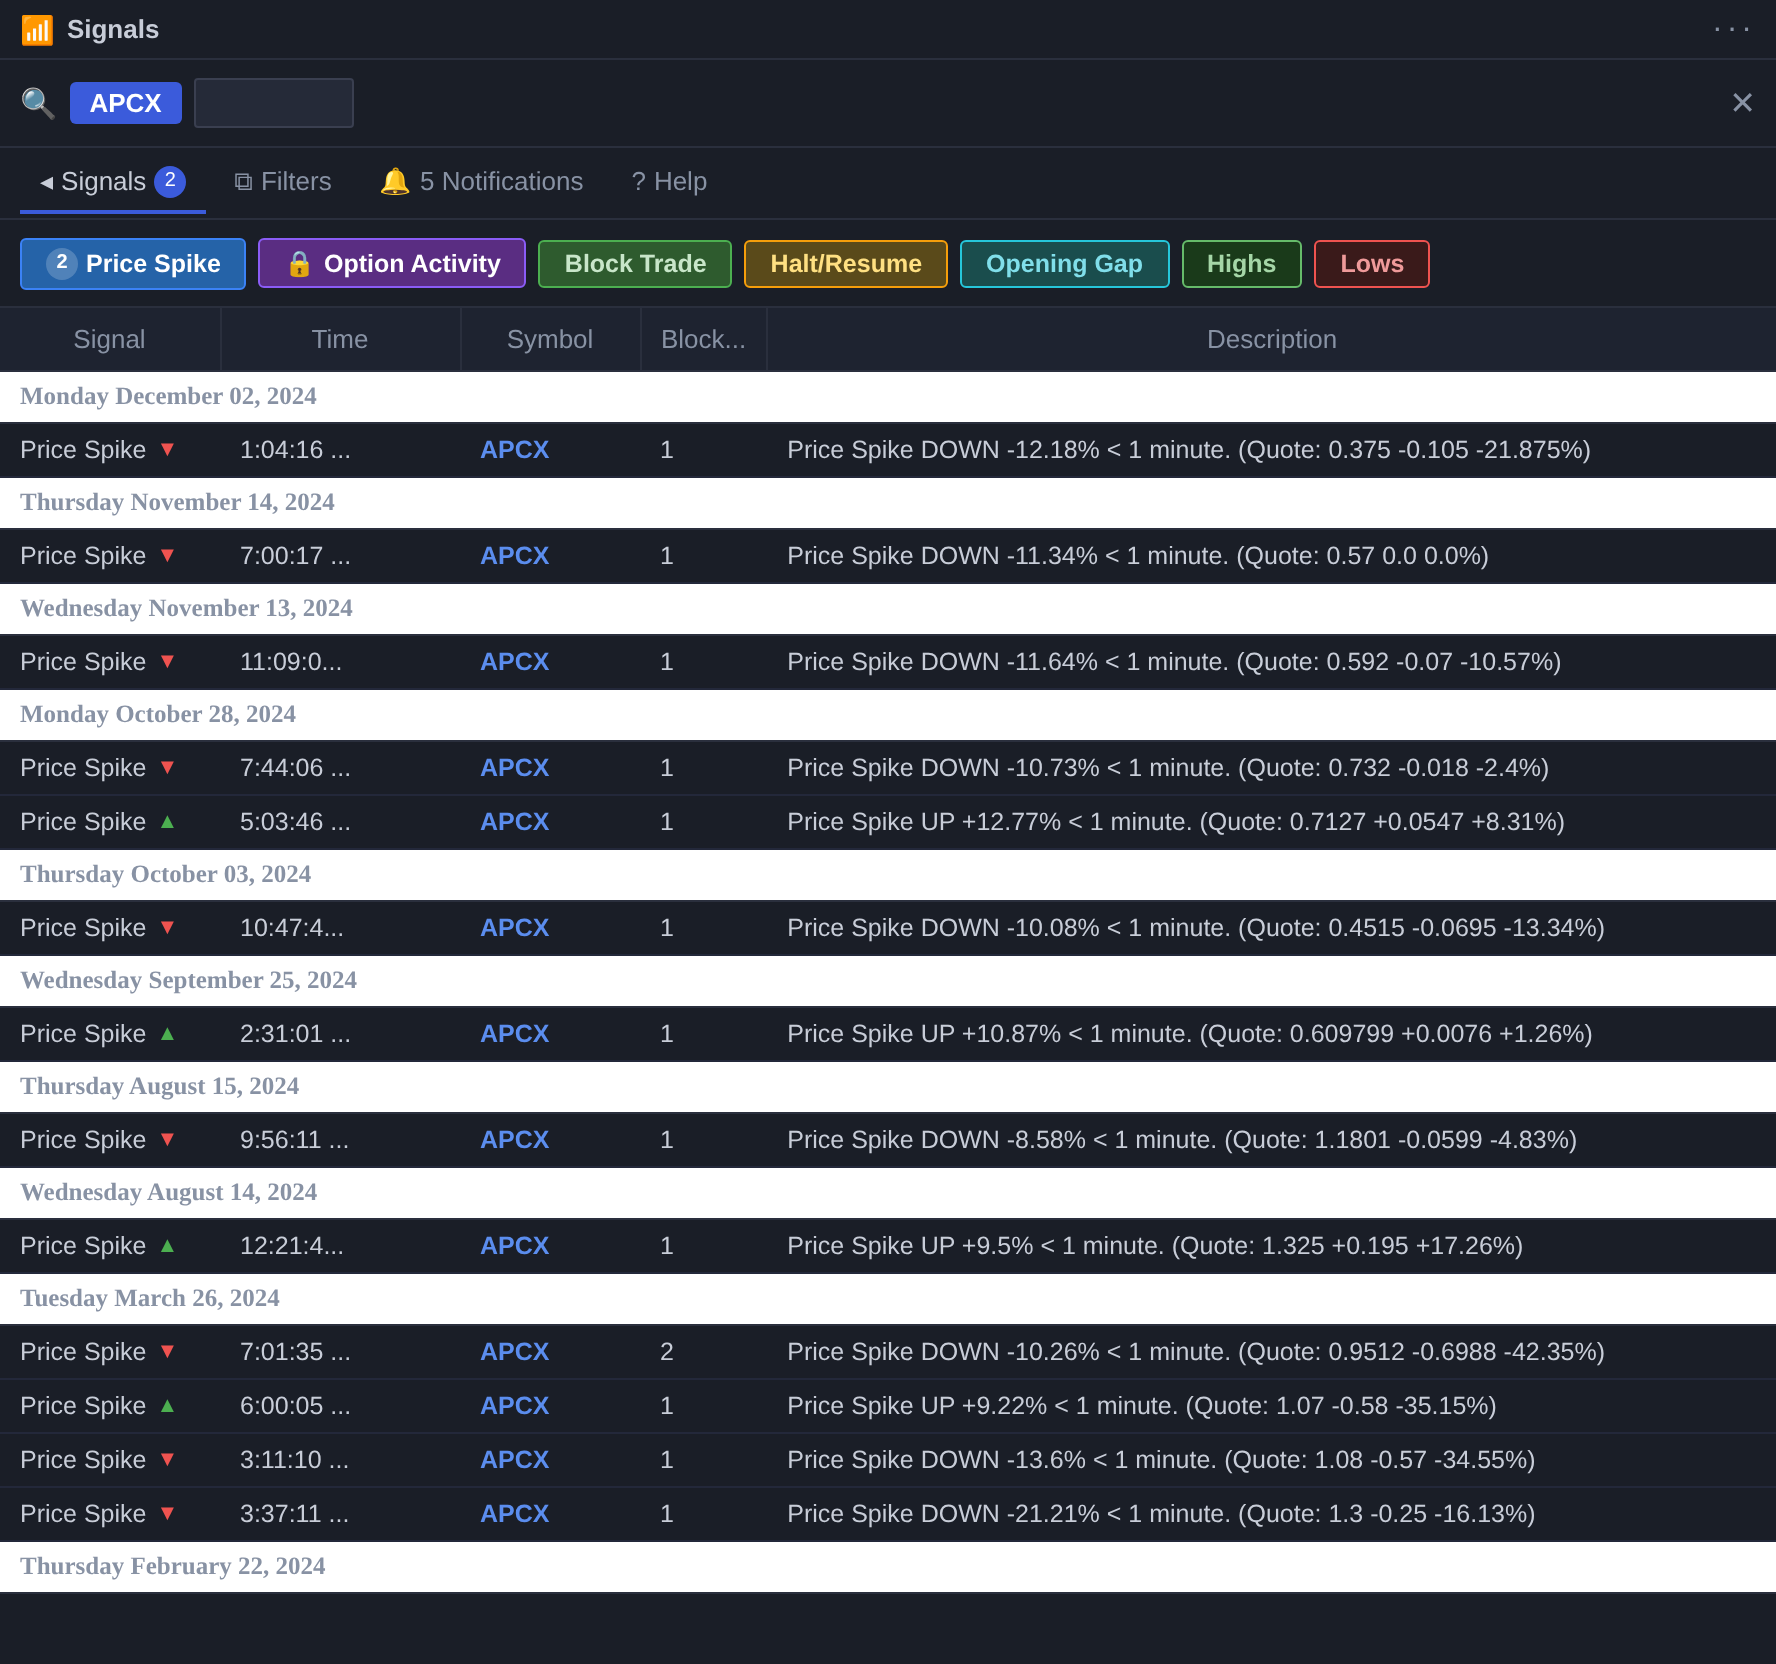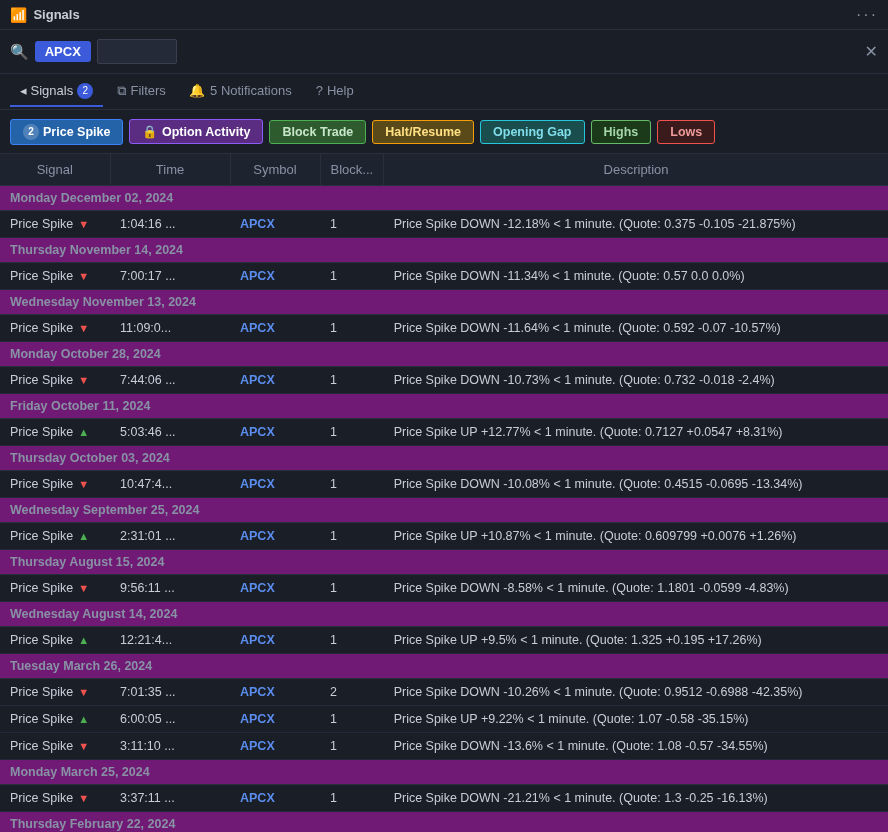--- a/index.html
+++ b/index.html
@@ -167,26 +167,27 @@
       padding: 8px 10px;
       text-align: center;
       color: #8892a4;
       font-weight: normal;
       font-size: 13px;
       border-right: 1px solid #2a2f3d;
     }
     #data-table thead th:last-child { border-right: none; }
 
     .date-row td {
-      background: #701a75;
+      background: #ffffff;
       color: #8892a4;
       font-weight: bold;
       padding: 5px 10px;
       font-size: 12.5px;
       border-bottom: 1px solid #2a2f3d;
+      font-family: Liberation Serif, serif;
     }
     .data-row td {
       padding: 6px 10px;
       border-bottom: 1px solid #23283a;
       font-size: 12.5px;
       vertical-align: middle;
     }
 
     .signal-cell {
       display: flex;
@@ -342,23 +343,20 @@
           <div class="signal-cell">
       <span class="signal-label">Price Spike</span>
       <span class="arrow-down">▼</span>
     </div>
         </td>
         <td>7:44:06 ...</td>
         <td class="symbol-cell">APCX</td>
         <td>1</td>
         <td>Price Spike DOWN -10.73% &lt; 1 minute. (Quote: 0.732 -0.018 -2.4%)</td>
       </tr>
-      <tr class="date-row">
-        <td colspan="5">Friday October 11, 2024</td>
-      </tr>
       <tr class="data-row">
         <td>
           <div class="signal-cell">
       <span class="signal-label">Price Spike</span>
       <span class="arrow-up">▲</span>
     </div>
         </td>
         <td>5:03:46 ...</td>
         <td class="symbol-cell">APCX</td>
         <td>1</td>
@@ -456,23 +454,20 @@
           <div class="signal-cell">
       <span class="signal-label">Price Spike</span>
       <span class="arrow-down">▼</span>
     </div>
         </td>
         <td>3:11:10 ...</td>
         <td class="symbol-cell">APCX</td>
         <td>1</td>
         <td>Price Spike DOWN -13.6% &lt; 1 minute. (Quote: 1.08 -0.57 -34.55%)</td>
       </tr>
-      <tr class="date-row">
-        <td colspan="5">Monday March 25, 2024</td>
-      </tr>
       <tr class="data-row">
         <td>
           <div class="signal-cell">
       <span class="signal-label">Price Spike</span>
       <span class="arrow-down">▼</span>
     </div>
         </td>
         <td>3:37:11 ...</td>
         <td class="symbol-cell">APCX</td>
         <td>1</td>

